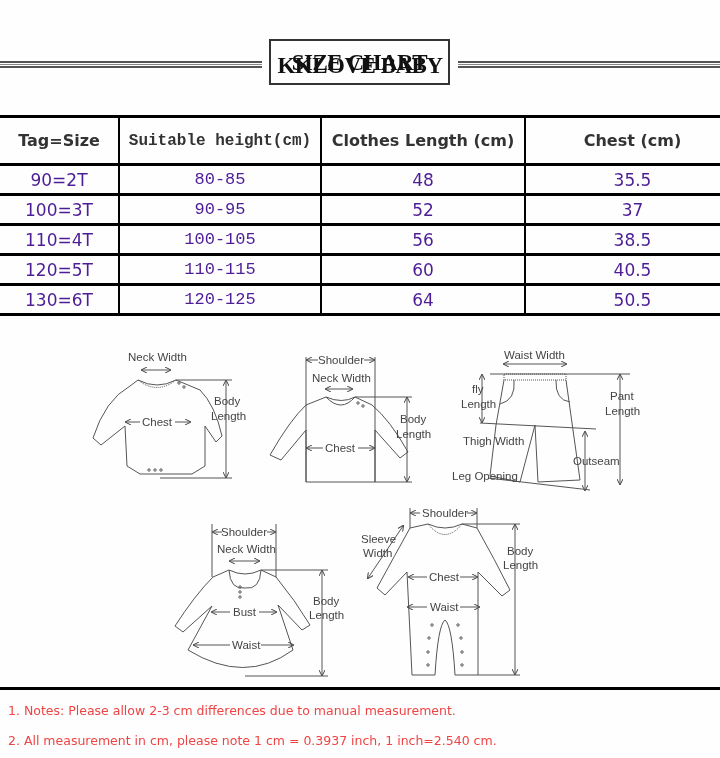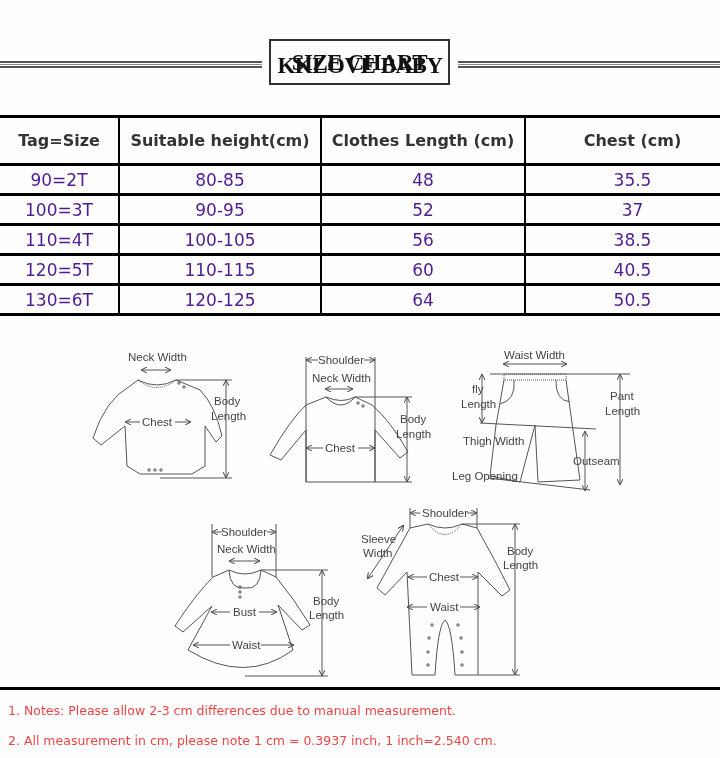--- a/index.html
+++ b/index.html
@@ -11,21 +11,21 @@
   .rule.left { left: 0; width: 188px; }
   .rule.right { left: 334px; width: 386px; }
   .rule.left { width: 262px; }
   .rule.right { left: 458px; width: 262px; }
 
   table.sizes { position: absolute; top: 115px; left: 0; width: 720px; border-collapse: collapse; }
   table.sizes td, table.sizes th { border-top: 3px solid #000; border-bottom: 3px solid #000; text-align: center; padding: 0; }
   table.sizes th { height: 45px; font-weight: bold; font-size: 16px; color: #333; }
   table.sizes td { height: 27px; font-size: 17px; color: #4c1d95; }
   table.sizes .c1 { width: 118px; }
-  table.sizes .c2 { width: 200px; border-left: 2px solid #000; }
+  table.sizes .c2 { width: 200px; border-left: 2px solid #000; font-family: Liberation Mono, monospace; }
   table.sizes .c3 { width: 202px; border-left: 2px solid #000; }
   table.sizes .c4 { border-left: 2px solid #000; padding-left: 19px; }
 
   .diagrams { position: absolute; left: 0; top: 345px; width: 720px; height: 342px; }
   .diagrams svg { position: absolute; left: 0; top: 0; }
   .diagrams text { font-family: "Liberation Sans", sans-serif; font-size: 11.5px; fill: #444; }
   .bottom-rule { position: absolute; left: 0; top: 687px; width: 720px; height: 3px; background: #000; }
   .note { position: absolute; left: 8px; font-size: 12.5px; color: #ef4444; white-space: nowrap; }
   .note.n1 { top: 703px; }
   .note.n2 { top: 733px; }

